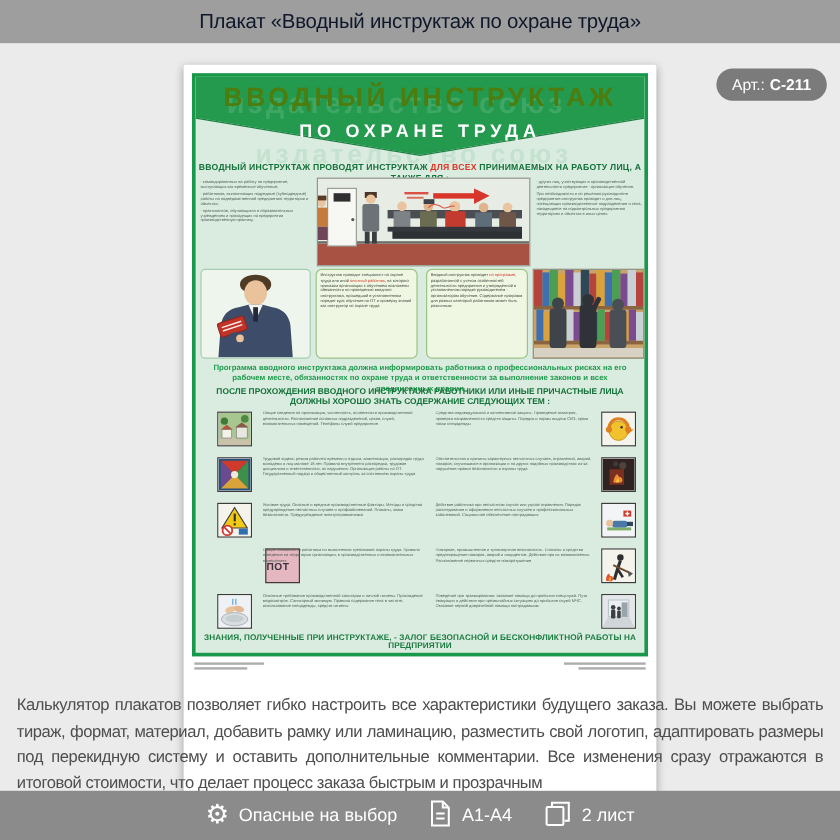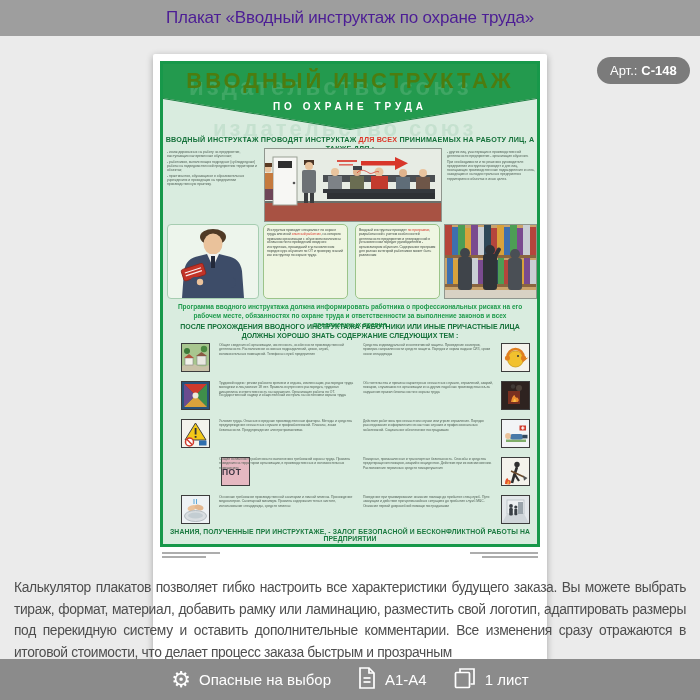--- a/index.html
+++ b/index.html
@@ -1,38 +1,38 @@
 <!DOCTYPE html>
 <html><head>
 <meta charset="utf-8">
 <style>
   html,body{margin:0;padding:0;width:700px;height:700px;overflow:hidden;font-family:"Liberation Sans",sans-serif;}
   #app{position:relative;width:700px;height:700px;background:#ebebeb;}
 
   
   .topbar{position:absolute;left:0;top:0;width:700px;height:36px;background:#9e9e9e;
           display:flex;align-items:center;justify-content:center;}
-  .topbar span{color:#4c1d95;font-size:17px;letter-spacing:-0.2px;}
+  .topbar span{color:#0f172a;font-size:17px;letter-spacing:-0.2px;}
 
   
   .badge{position:absolute;left:597px;top:57px;height:27px;border-radius:14px;background:#7b7b7b;
          color:#fff;font-size:13px;display:flex;align-items:center;padding:0 13px;gap:4px;}
   .badge b{font-weight:700;}
 
   
   .poster{position:absolute;left:153px;top:54px;width:394px;height:608px;background:#fff;
           border-radius:2px;box-shadow:0 2px 7px rgba(0,0,0,.30);padding:7px;box-sizing:border-box;}
   .inner{position:relative;width:380px;height:486px;border:3px solid #17984a;background:#d9ecdf;
          box-sizing:border-box;overflow:hidden;}
 
   .hdrshape{position:absolute;left:0;top:0;}
   .p-title{position:absolute;left:0;top:4px;width:374px;text-align:center;color:#4d7c0f;
            font-size:22px;font-weight:800;letter-spacing:3px;}
   .p-sub{position:absolute;left:0;top:37px;width:374px;text-align:center;color:#fff;
-         font-size:10px;font-weight:700;letter-spacing:4px;}
+         font-size:15px;font-weight:700;letter-spacing:4px;}
   .wm1{position:absolute;left:26px;top:9px;font-size:24px;font-weight:700;letter-spacing:3px;
        color:rgba(255,255,255,.13);white-space:nowrap;}
   .wm2{position:absolute;left:50px;top:52px;font-size:22px;font-weight:700;letter-spacing:3px;
        color:rgba(30,130,70,.10);white-space:nowrap;}
 
   .lead{position:absolute;left:0;top:71px;width:374px;text-align:center;color:#15713a;
         font-size:7.2px;font-weight:700;letter-spacing:.2px;}
   .lead .red{color:#dd3527;}
 
   
@@ -92,21 +92,21 @@
 <body>
 
 <div id="app">
 
   <div class="topbar">
     <span>Плакат «Вводный инструктаж по охране труда»</span>
   </div>
 
   <div class="badge">
     <span>Арт.:</span>
-    <b>С-148</b>
+    <b>С-211</b>
   </div>
 
   <div class="poster">
     <div class="inner">
 
       <svg class="hdrshape" width="374" height="66" viewBox="0 0 374 66">
         <rect x="0" y="0" width="374" height="34" fill="#239a4e"></rect>
         <polygon points="0,33 374,33 374,34 187,65 0,34" fill="#239a4e"></polygon>
         <polygon points="0,34 187,65 374,34 374,35 187,66 0,35" fill="#1a7e3f"></polygon>
       </svg>
@@ -438,17 +438,17 @@
       </span>
       <span>А1-А4</span>
     </div>
     <div class="chip">
       <span>
         <svg width="24" height="24" viewBox="0 0 24 24" fill="none" stroke="#fff" stroke-width="1.7">
           <rect x="2.5" y="6.5" width="14" height="15" rx="1"></rect>
           <path d="M7 6.5 v-3.5 h14 v15 h-3.5"></path>
         </svg>
       </span>
-      <span>1 лист</span>
+      <span>2 лист</span>
     </div>
   </div>
 
 </div>
 
 </body></html>

